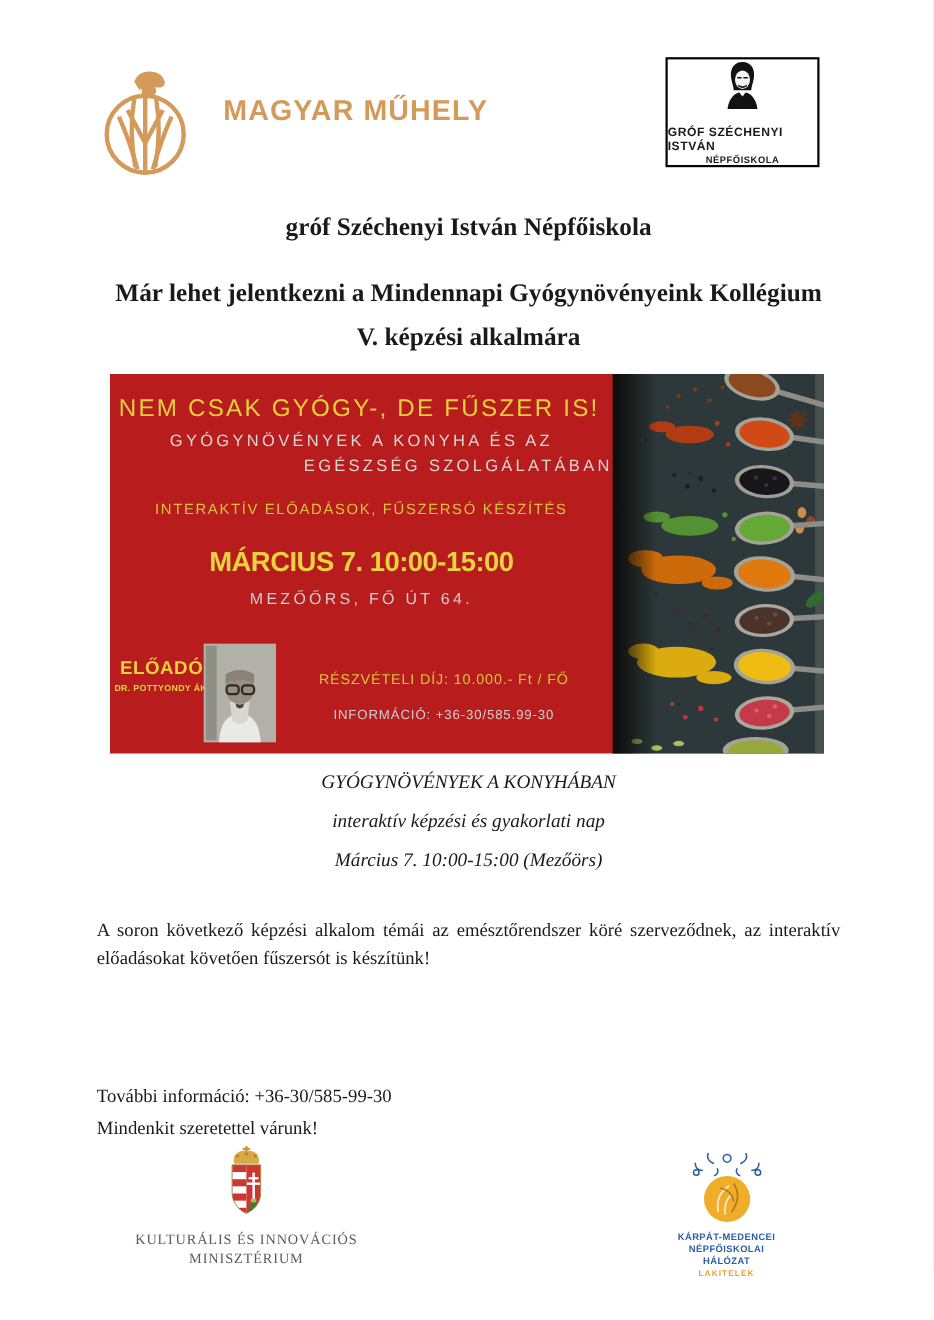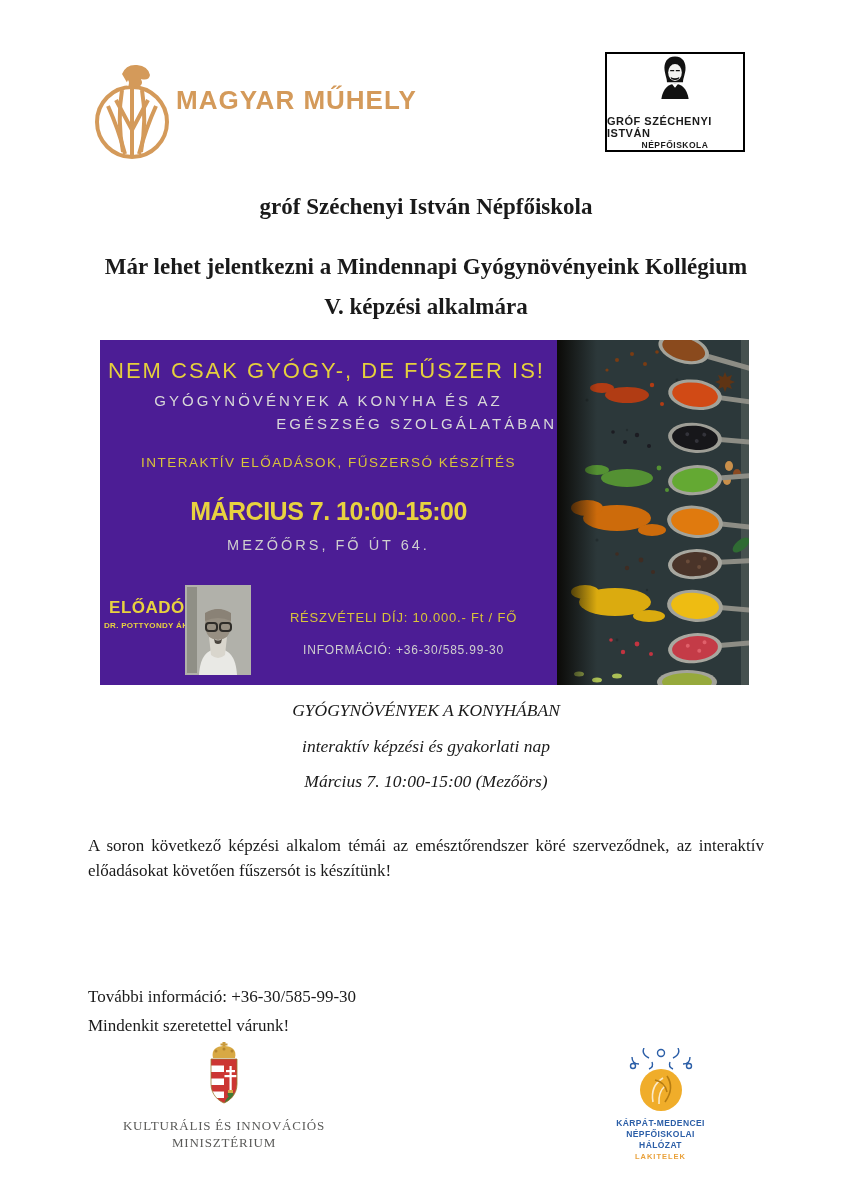--- a/index.html
+++ b/index.html
@@ -2,38 +2,38 @@
 <html><head>
 <meta charset="utf-8">
 <style>
   html,body { margin:0; padding:0; background:#888; }
   .page {
     position:relative; width:849px; height:1200px; margin:0 auto;
     background:#ffffff; overflow:hidden;
     font-family:"Liberation Serif", serif; color:#1a1a1a;
   }
   
-  .foundation-logo { position:absolute; left:92px; top:58px; display:flex; gap:4px; align-items:flex-start; }
+  .foundation-logo { position:absolute; left:92px; top:58px; display:flex; gap:31px; align-items:flex-start; }
   .foundation-text { margin-top:26px; font-family:"Liberation Sans", sans-serif; font-size:26px; letter-spacing:1px; line-height:32px; white-space:nowrap; }
   .foundation-text .l1 { color:#d49a5a; font-weight:bold; }
   .foundation-text .l2 { color:#e4cba4; font-weight:bold; }
   .school-logo {
     position:absolute; left:605px; top:52px; width:140px; height:100px;
     border:2px solid #000; background:#fff; box-sizing:border-box;
     display:flex; flex-direction:column; align-items:center; justify-content:flex-start;
   }
   .school-logo .txt1 { font-family:"Liberation Sans", sans-serif; font-weight:bold; font-size:11px; letter-spacing:.5px; margin-top:16px; }
   .school-logo .txt2 { font-family:"Liberation Sans", sans-serif; font-weight:bold; font-size:8.5px; letter-spacing:.5px; margin-top:1px; }
   
   .doc-title { position:absolute; left:88px; width:676px; text-align:center; font-weight:bold; font-size:23px; white-space:nowrap; }
   .t1 { top:194px; }
   .t2 { top:254px; }
   .t3 { top:294px; }
   
-  .poster { position:absolute; left:100px; top:340px; width:649px; height:345px; background:#4c1d95; display:flex; }
+  .poster { position:absolute; left:100px; top:340px; width:649px; height:345px; background:#b91c1c; display:flex; }
   .poster-left { position:relative; width:457px; height:345px; font-family:"Liberation Sans", sans-serif; }
   .poster-photo { position:relative; width:192px; height:345px; }
   .photo-fade { position:absolute; left:0; top:0; width:40px; height:345px; background:linear-gradient(90deg,#0b0a07,rgba(11,10,7,0)); }
   .p-headline { position:absolute; left:8px; top:18px; width:640px; color:#e5d03c; font-size:22px; letter-spacing:2px; white-space:nowrap; z-index:3; }
   .p-sub1 { position:absolute; left:0; top:52px; width:457px; text-align:center; color:#d8d8d8; font-size:15px; letter-spacing:3px; white-space:nowrap; }
   .p-sub2 { position:absolute; left:0; top:75px; width:457px; text-align:right; color:#d8d8d8; font-size:15px; letter-spacing:3px; white-space:nowrap; }
   .p-feature { position:absolute; left:0; top:115px; width:457px; text-align:center; color:#d9c43a; font-size:13.5px; letter-spacing:1.5px; white-space:nowrap; }
   .p-date { position:absolute; left:0; top:157px; width:457px; text-align:center; color:#e8d23f; font-size:25px; font-weight:bold; letter-spacing:-.5px; white-space:nowrap; }
   .p-venue { position:absolute; left:0; top:197px; width:457px; text-align:center; color:#cfcfcf; font-size:14.5px; letter-spacing:3px; white-space:nowrap; }
   .presenter-block { position:absolute; left:4px; top:258px; width:92px; text-align:center; }

